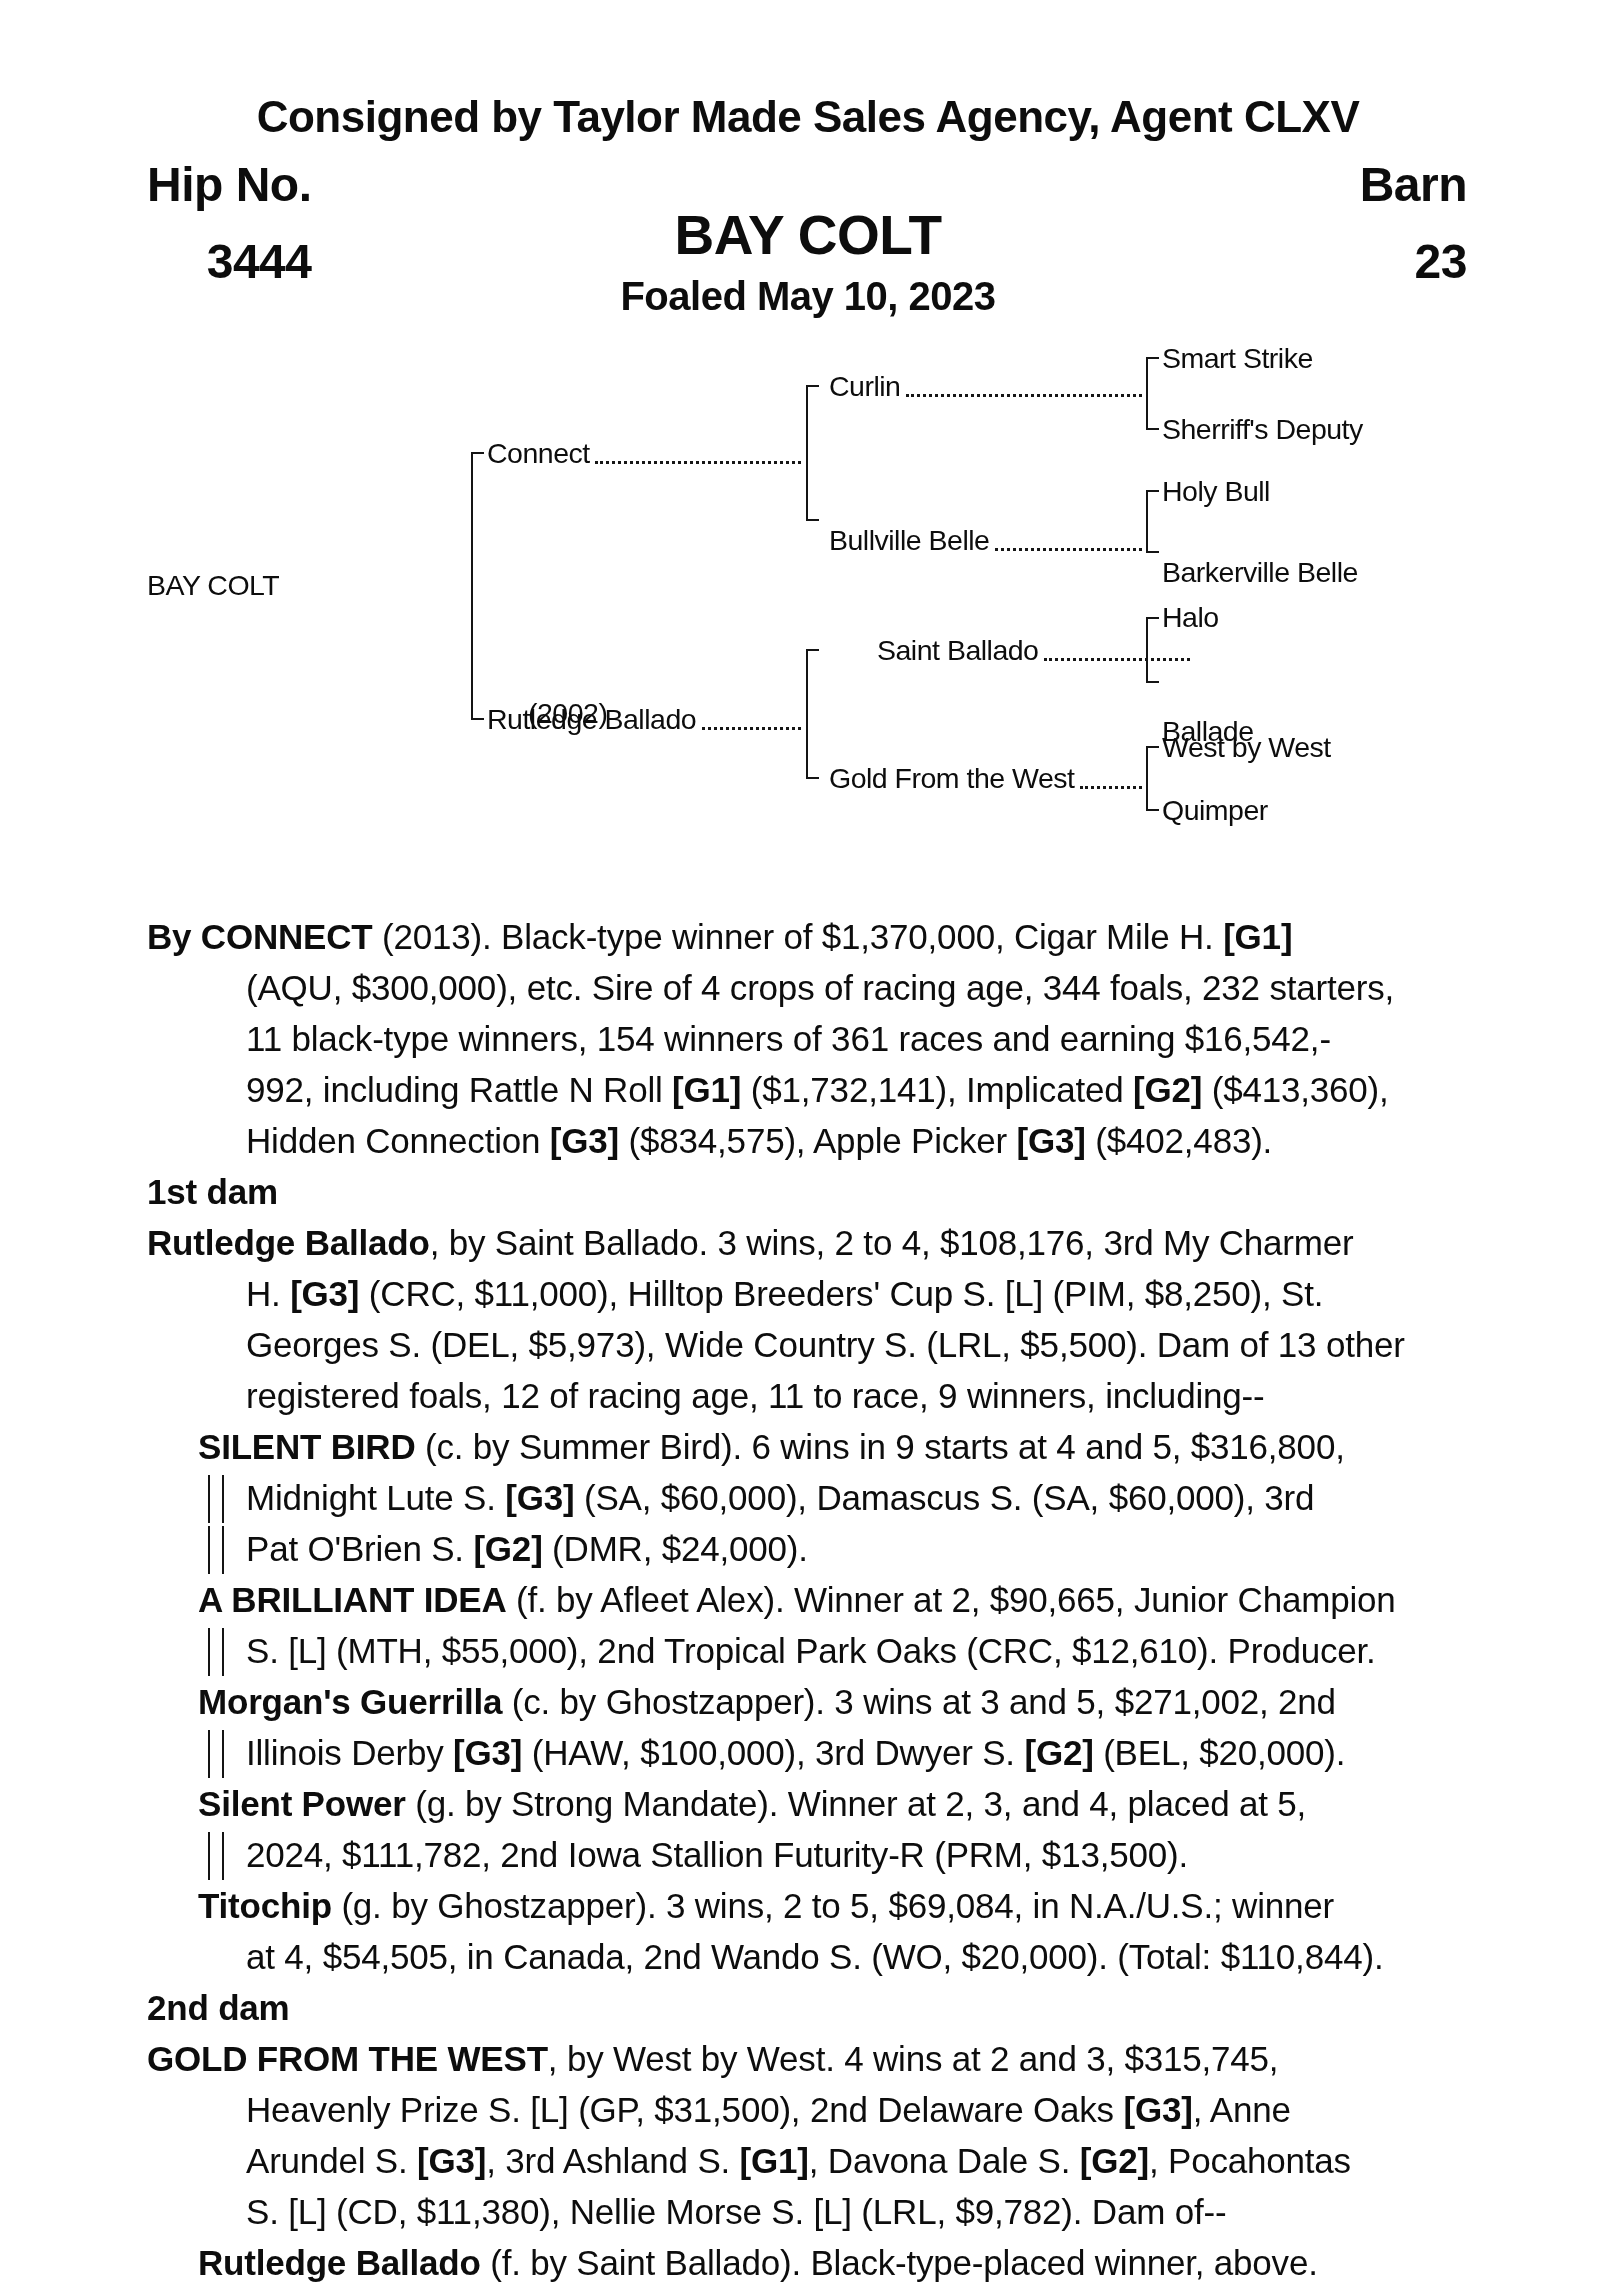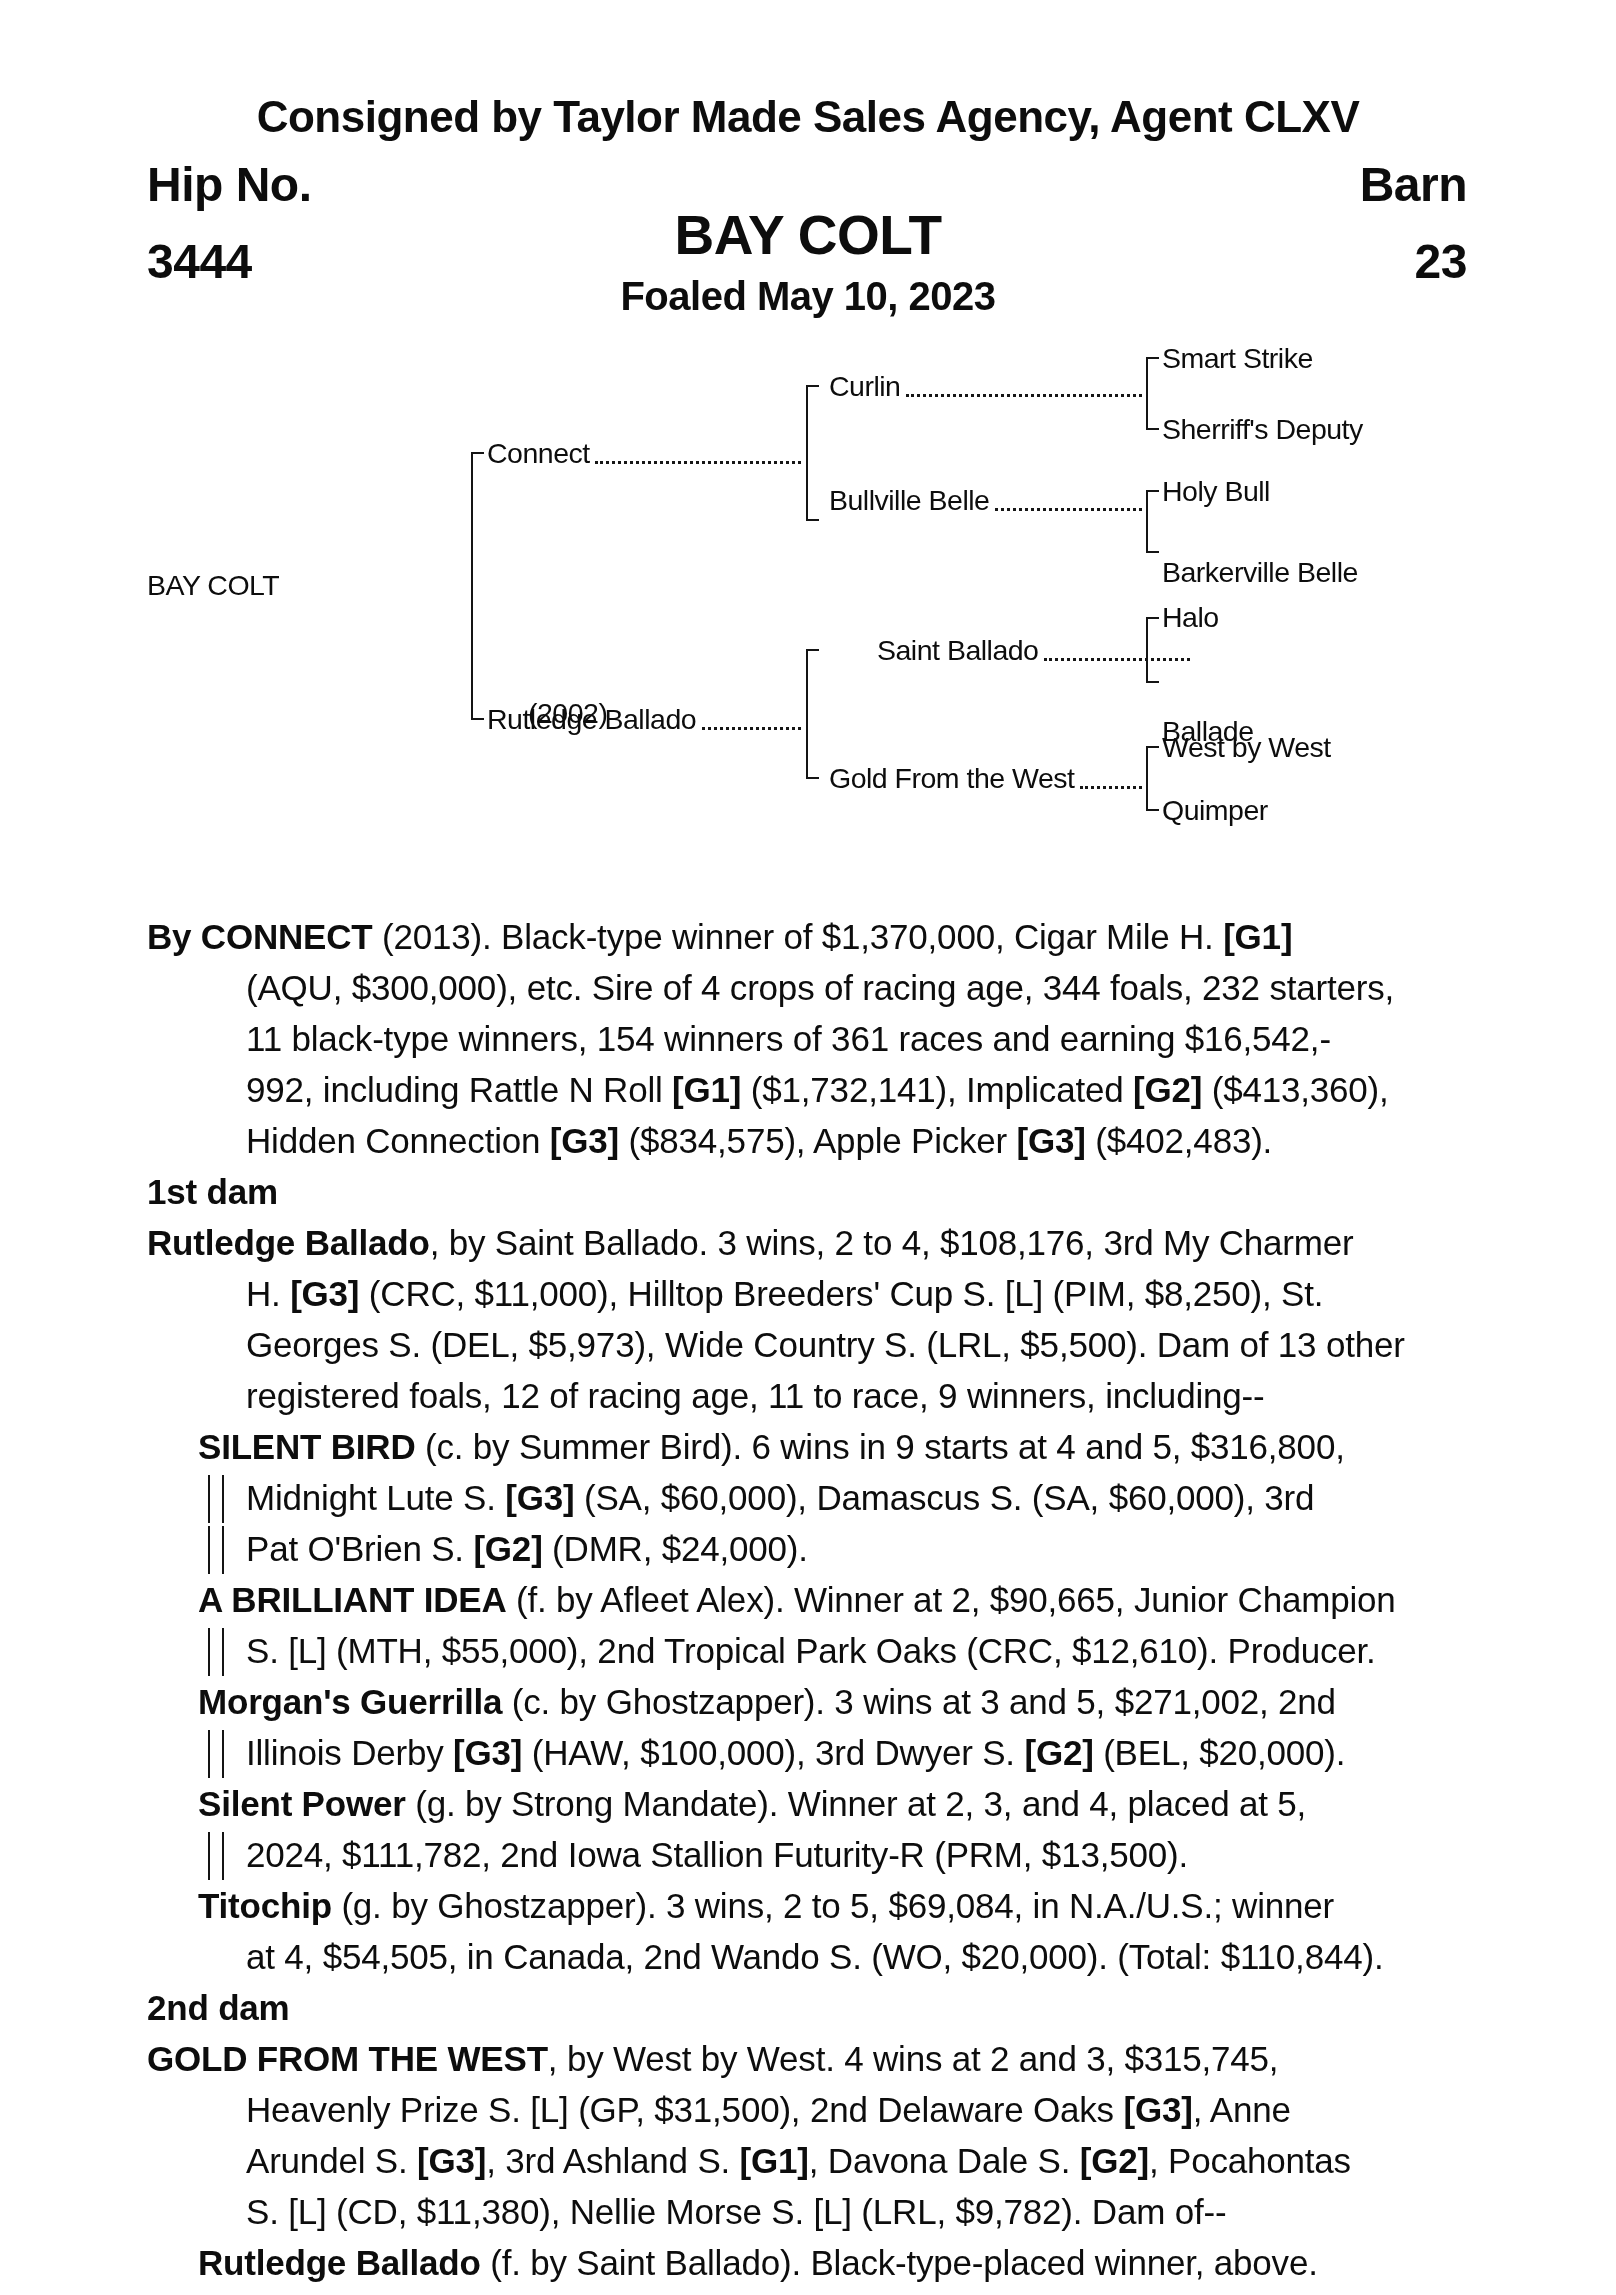--- a/index.html
+++ b/index.html
@@ -4,21 +4,21 @@
 <style>
   html,body{margin:0;padding:0;}
   body{width:1616px;height:3227px;background:#ffffff;position:relative;
        font-family:"Liberation Sans", sans-serif;color:#0d0d0d;
        -webkit-font-smoothing:antialiased;}
   .page{position:absolute;inset:0;overflow:hidden;}
 
   
   .consignor{position:absolute;left:0;right:0;top:92px;text-align:center;
              font-size:44px;font-weight:700;letter-spacing:-0.5px;}
-  .hip-block{position:absolute;left:147px;top:161px;text-align:left;}
+  .hip-block{position:absolute;left:147px;top:161px;text-align:right;}
   .barn-block{position:absolute;right:149px;top:161px;text-align:right;}
   .hip-label,.barn-label{font-size:48px;font-weight:700;line-height:48px;letter-spacing:-0.5px;}
   .hip-number,.barn-number{font-size:48px;font-weight:700;line-height:48px;margin-top:28.5px;letter-spacing:-0.5px;}
   .colt-title{position:absolute;left:0;right:0;top:203px;text-align:center;
               font-size:55px;font-weight:700;letter-spacing:-0.5px;}
   .foaled{position:absolute;left:0;right:0;top:274px;text-align:center;
           font-size:40px;font-weight:700;letter-spacing:-0.5px;}
 
   
   .tree{position:absolute;inset:0;font-size:28.5px;letter-spacing:-0.5px;}
@@ -72,21 +72,21 @@
       <span class="leader"></span>
     </div>
     <div class="tnode" style="left:528px;top:697px;">
       <span>(2002)</span>
     </div>
 
     <div class="tnode" style="left:829px;top:370px;width:318px;">
       <span>Curlin</span>
       <span class="leader"></span>
     </div>
-    <div class="tnode" style="left:829px;top:484px;width:318px;align-items:flex-end;">
+    <div class="tnode" style="left:829px;top:524px;width:318px;align-items:flex-end;">
       <span>Bullville Belle</span>
       <span class="leader"></span>
     </div>
     <div class="tnode" style="left:829px;top:634px;width:318px;margin-left:48px;">
       <span>Saint Ballado</span>
       <span class="leader"></span>
     </div>
     <div class="tnode" style="left:829px;top:762px;width:318px;">
       <span>Gold From the West</span>
       <span class="leader"></span>

